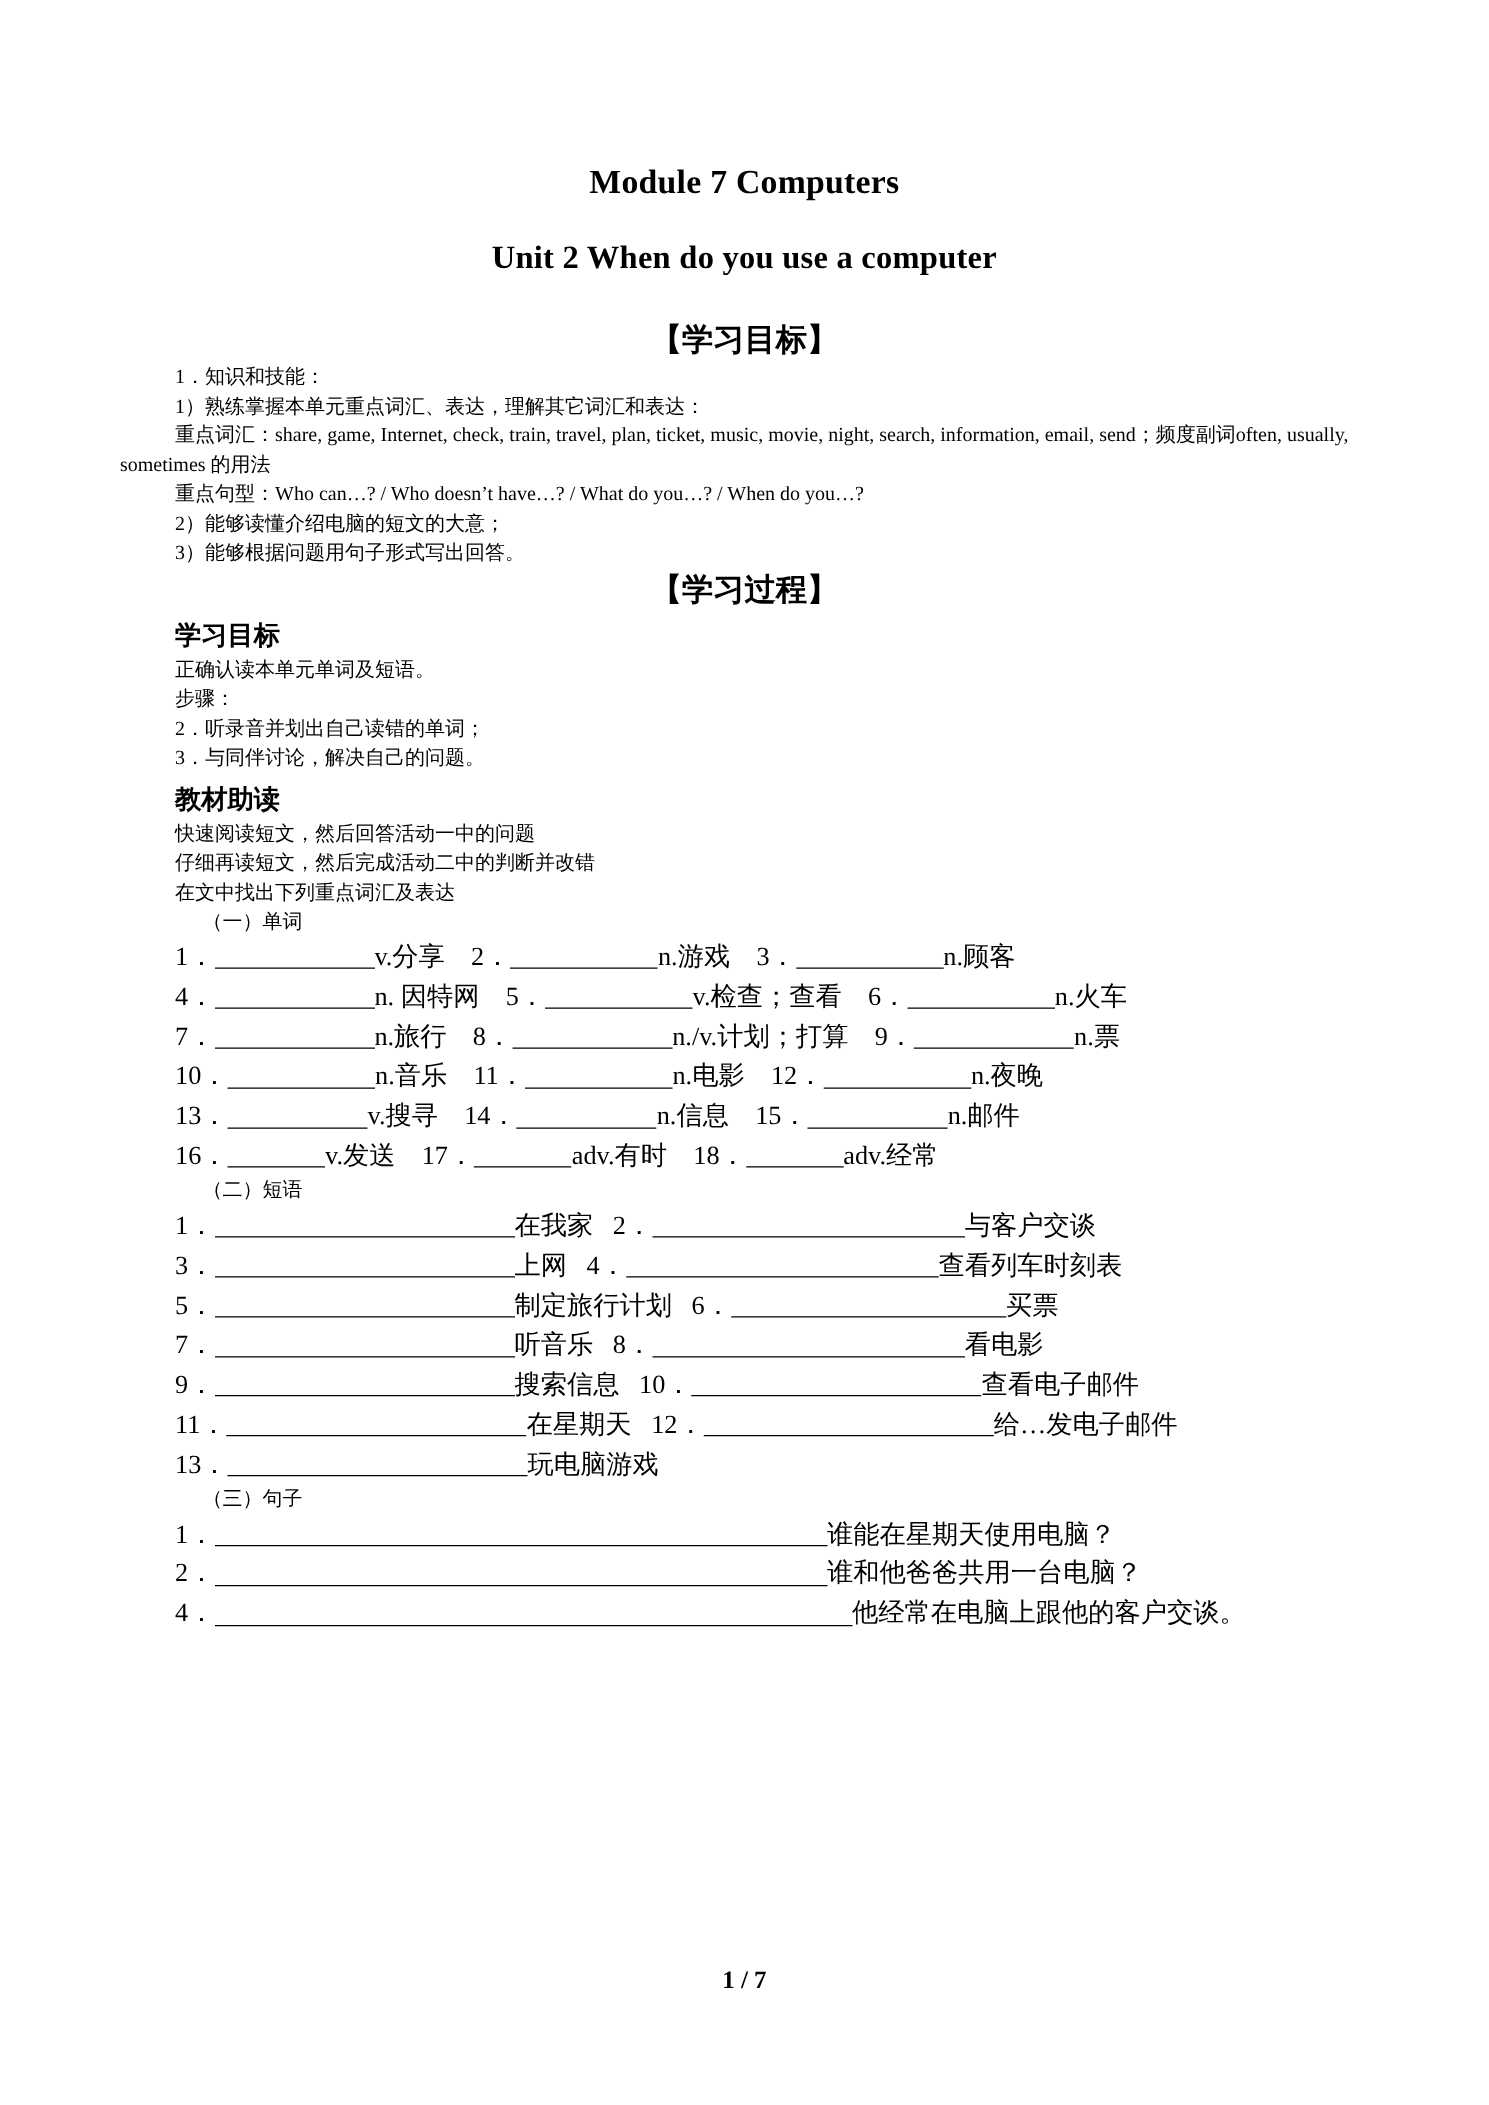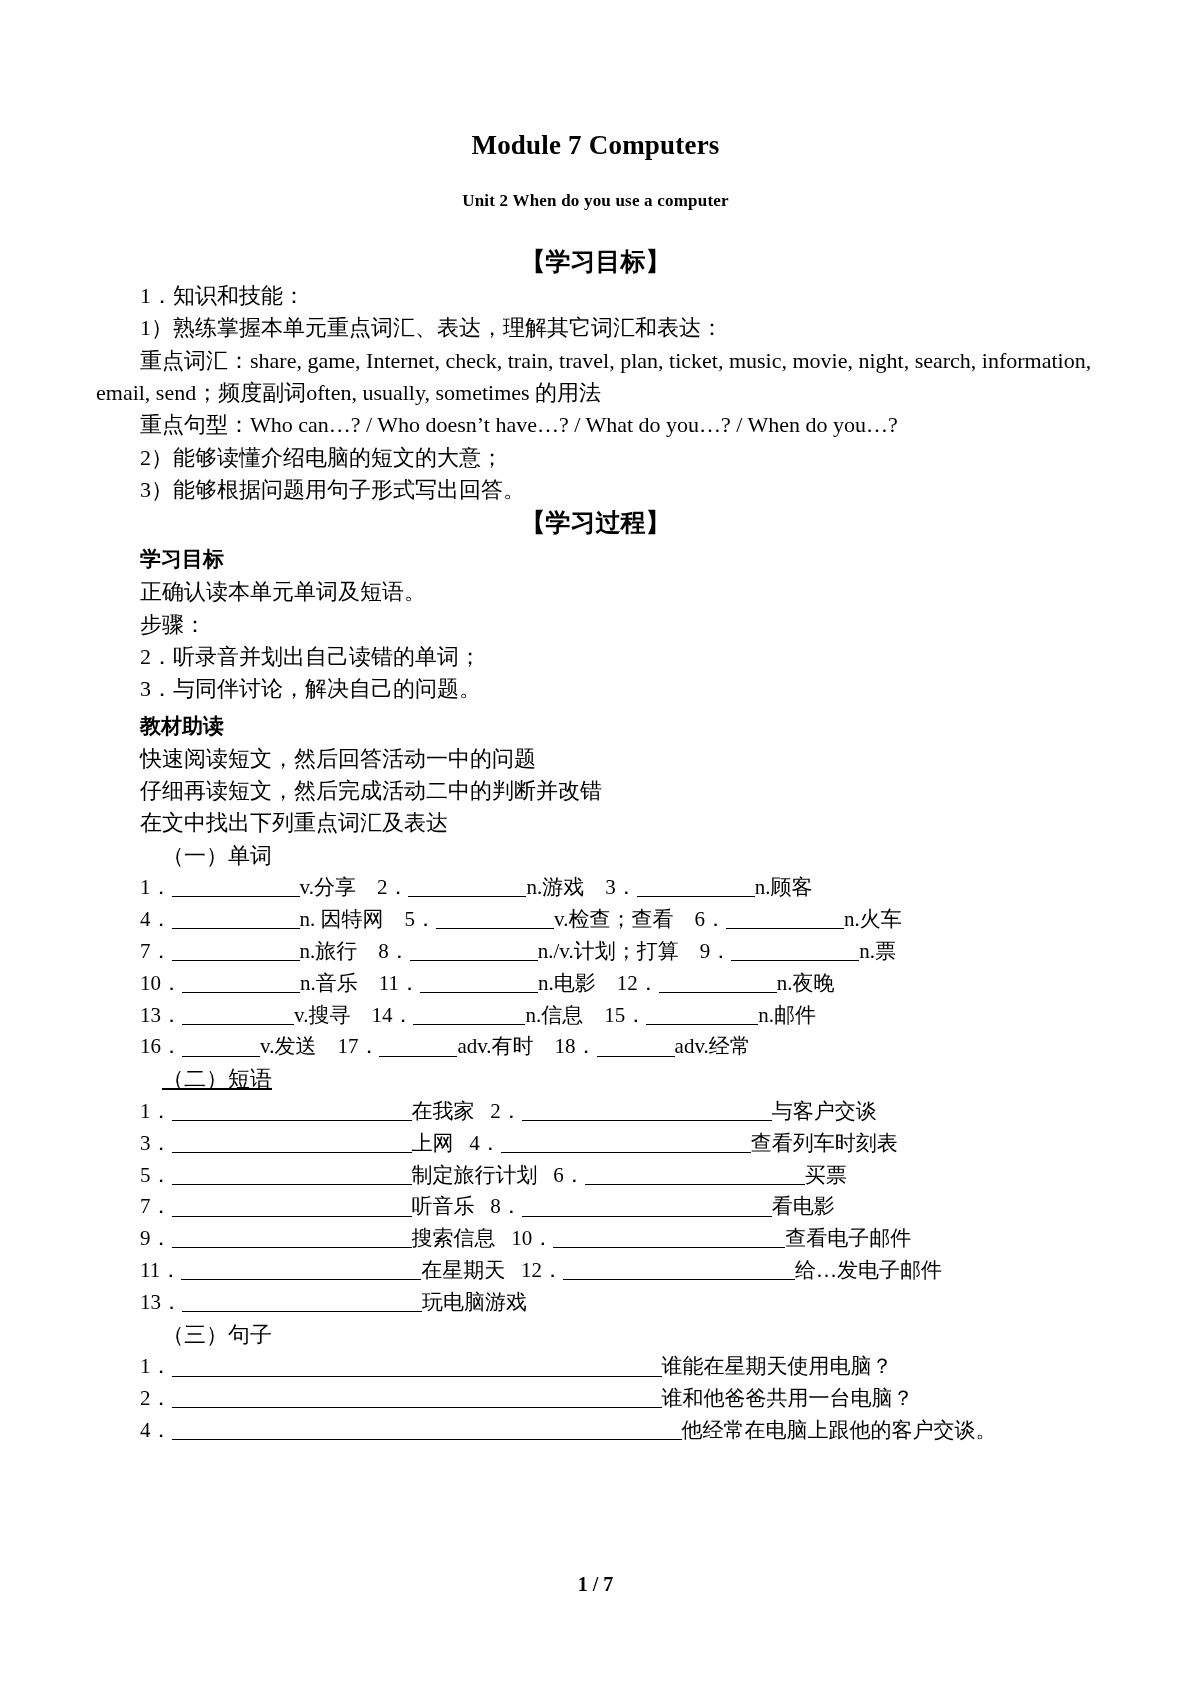--- a/index.html
+++ b/index.html
@@ -24,39 +24,39 @@
   .title1 {
     text-align: center;
     font-weight: bold;
     font-size: 27px;
     margin: 0 0 30px 0;
     letter-spacing: 0.2px;
   }
   .title2 {
     text-align: center;
     font-weight: bold;
-    font-size: 17px;
+    font-size: 26px;
     margin: 0 0 34px 0;
     letter-spacing: 0.2px;
   }
   .sec-head {
     font-size: 25px;
     font-weight: bold;
     margin: 0 0 2px 0;
     font-family: "DejaVu Sans", sans-serif;
     text-align: center;
   }
   .sub-head {
     font-size: 21px;
     font-weight: bold;
     margin: 6px 0 3px 44px;
     font-family: "DejaVu Sans", sans-serif;
   }
   .line {
-    font-size: 22px;
+    font-size: 16px;
     line-height: 1.47;
     margin: 0 0 0 44px;
     white-space: pre-wrap;
   }
   .line.hang {
     margin-left: 0;
     text-indent: 44px;
   }
   .blank-row {
     font-size: 21px;
@@ -111,21 +111,21 @@
   <div class="line" style="margin-left:66px;">（一）单词</div>
   <div id="words-area">
       <div class="blank-row"><span><span>1．</span><span class="u" style="width: 128px;"></span><span>v.分享</span></span><span>    </span><span><span>2．</span><span class="u" style="width: 118px;"></span><span>n.游戏</span></span><span>    </span><span><span>3．</span><span class="u" style="width: 118px;"></span><span>n.顾客</span></span></div>
       <div class="blank-row"><span><span>4．</span><span class="u" style="width: 128px;"></span><span>n. 因特网</span></span><span>    </span><span><span>5．</span><span class="u" style="width: 118px;"></span><span>v.检查；查看</span></span><span>    </span><span><span>6．</span><span class="u" style="width: 118px;"></span><span>n.火车</span></span></div>
       <div class="blank-row"><span><span>7．</span><span class="u" style="width: 128px;"></span><span>n.旅行</span></span><span>    </span><span><span>8．</span><span class="u" style="width: 128px;"></span><span>n./v.计划；打算</span></span><span>    </span><span><span>9．</span><span class="u" style="width: 128px;"></span><span>n.票</span></span></div>
       <div class="blank-row"><span><span>10．</span><span class="u" style="width: 118px;"></span><span>n.音乐</span></span><span>    </span><span><span>11．</span><span class="u" style="width: 118px;"></span><span>n.电影</span></span><span>    </span><span><span>12．</span><span class="u" style="width: 118px;"></span><span>n.夜晚</span></span></div>
       <div class="blank-row"><span><span>13．</span><span class="u" style="width: 112px;"></span><span>v.搜寻</span></span><span>    </span><span><span>14．</span><span class="u" style="width: 112px;"></span><span>n.信息</span></span><span>    </span><span><span>15．</span><span class="u" style="width: 112px;"></span><span>n.邮件</span></span></div>
       <div class="blank-row"><span><span>16．</span><span class="u" style="width: 78px;"></span><span>v.发送</span></span><span>    </span><span><span>17．</span><span class="u" style="width: 78px;"></span><span>adv.有时</span></span><span>    </span><span><span>18．</span><span class="u" style="width: 78px;"></span><span>adv.经常</span></span></div>
     </div>
 
-  <div class="line" style="margin-left:66px;text-decoration:underline;">（二）短语</div>
+  <div class="line" style="margin-left:66px;">（二）短语</div>
   <div id="phrases-area">
       <div class="blank-row"><span><span>1．</span><span class="u" style="width: 240px;"></span><span>在我家</span></span><span>   </span><span><span>2．</span><span class="u" style="width: 250px;"></span><span>与客户交谈</span></span></div>
       <div class="blank-row"><span><span>3．</span><span class="u" style="width: 240px;"></span><span>上网</span></span><span>   </span><span><span>4．</span><span class="u" style="width: 250px;"></span><span>查看列车时刻表</span></span></div>
       <div class="blank-row"><span><span>5．</span><span class="u" style="width: 240px;"></span><span>制定旅行计划</span></span><span>   </span><span><span>6．</span><span class="u" style="width: 220px;"></span><span>买票</span></span></div>
       <div class="blank-row"><span><span>7．</span><span class="u" style="width: 240px;"></span><span>听音乐</span></span><span>   </span><span><span>8．</span><span class="u" style="width: 250px;"></span><span>看电影</span></span></div>
       <div class="blank-row"><span><span>9．</span><span class="u" style="width: 240px;"></span><span>搜索信息</span></span><span>   </span><span><span>10．</span><span class="u" style="width: 232px;"></span><span>查看电子邮件</span></span></div>
       <div class="blank-row"><span><span>11．</span><span class="u" style="width: 240px;"></span><span>在星期天</span></span><span>   </span><span><span>12．</span><span class="u" style="width: 232px;"></span><span>给…发电子邮件</span></span></div>
       <div class="blank-row"><span><span>13．</span><span class="u" style="width: 240px;"></span><span>玩电脑游戏</span></span></div>
     </div>
 

